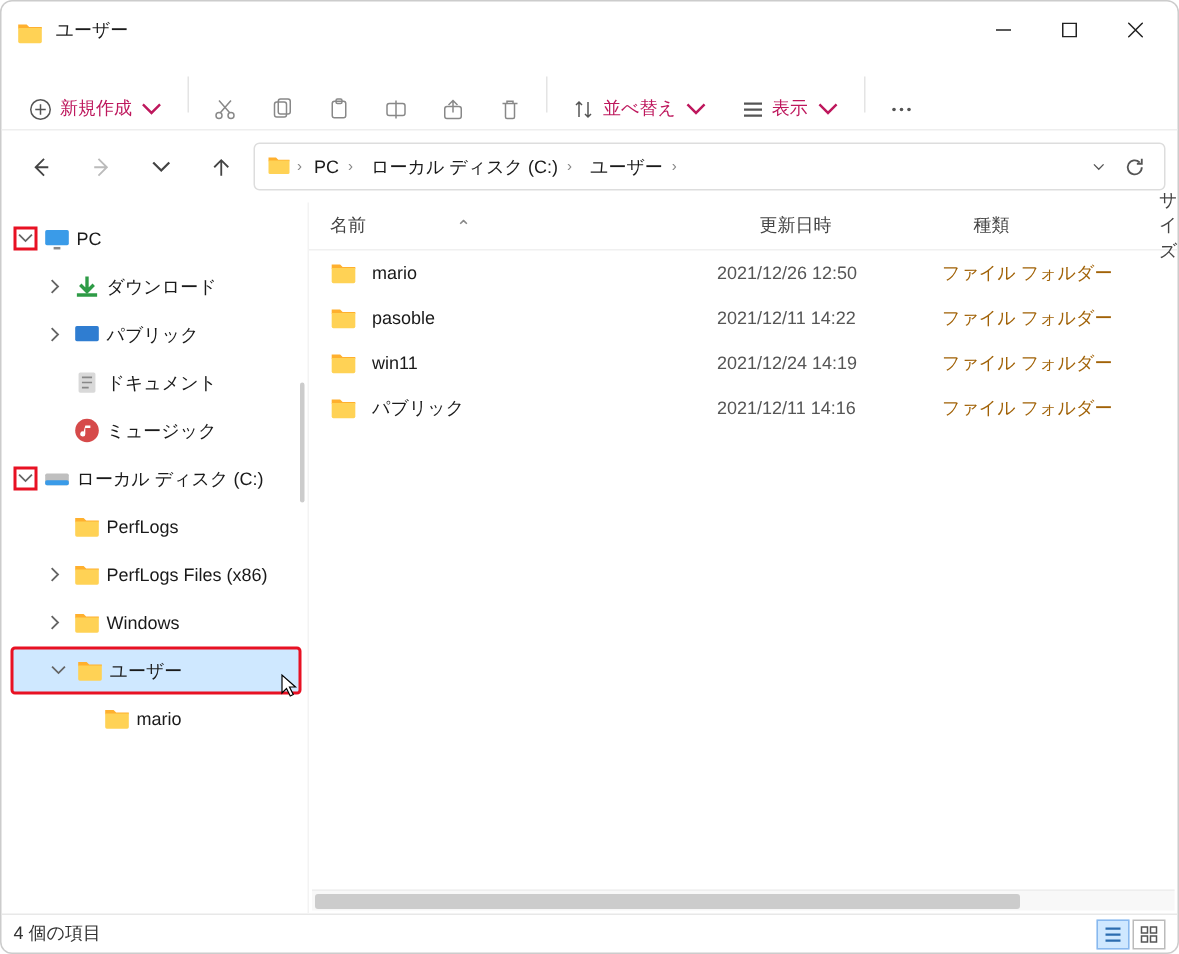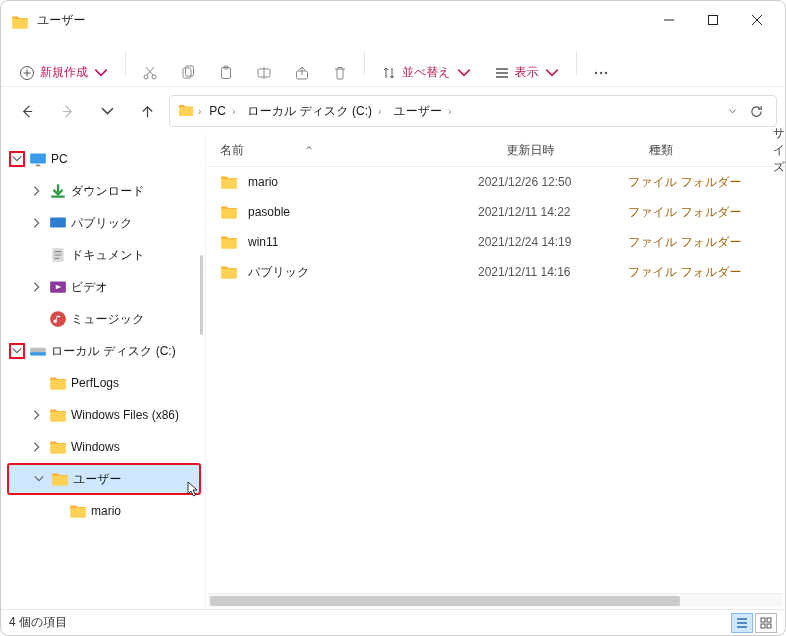--- a/index.html
+++ b/index.html
@@ -296,34 +296,20 @@
       <span class="ic">
           <svg viewBox="0 0 16 16">
             <rect x="3" y="2" width="10" height="12" rx="1" fill="#d9d9d9"></rect>
             <path d="M5 5 h6 M5 8 h6 M5 11 h4" stroke="#888"></path>
           </svg>
         </span>
       <span class="lbl">ドキュメント</span>
     </div>
 
 
-    <div class="tree-row indent1">
-      <span class="tw">
-          <svg width="12" height="12" viewBox="0 0 14 14">
-            <use href="#chev-r"></use>
-          </svg>
-        </span>
-      <span class="ic">
-          <svg viewBox="0 0 16 16">
-            <rect x="1" y="3" width="14" height="10" rx="1" fill="#8b3a9b"></rect>
-            <path d="M6 6 l5 2 l-5 2 z" fill="#fff"></path>
-          </svg>
-        </span>
-      <span class="lbl">ビデオ</span>
-    </div>
 
     <div class="tree-row indent1">
       <span class="tw"></span>
       <span class="ic">
           <svg viewBox="0 0 16 16">
             <circle cx="8" cy="8" r="7" fill="#d64a4a"></circle>
             <path d="M7 5 v5 a1.5 1.5 0 1 1 -1 -1.4 M7 5 h3 v1.5 h-3" fill="#fff"></path>
           </svg>
         </span>
       <span class="lbl">ミュージック</span>
@@ -359,21 +345,21 @@
       <span class="tw">
           <svg width="12" height="12" viewBox="0 0 14 14">
             <use href="#chev-r"></use>
           </svg>
         </span>
       <span class="ic">
           <svg viewBox="0 0 16 16">
             <use href="#folder-ico"></use>
           </svg>
         </span>
-      <span class="lbl">Windows Files (x86)</span>
+      <span class="lbl">PerfLogs Files (x86)</span>
     </div>
 
     <div class="tree-row indent1">
       <span class="tw">
           <svg width="12" height="12" viewBox="0 0 14 14">
             <use href="#chev-r"></use>
           </svg>
         </span>
       <span class="ic">
           <svg viewBox="0 0 16 16">

